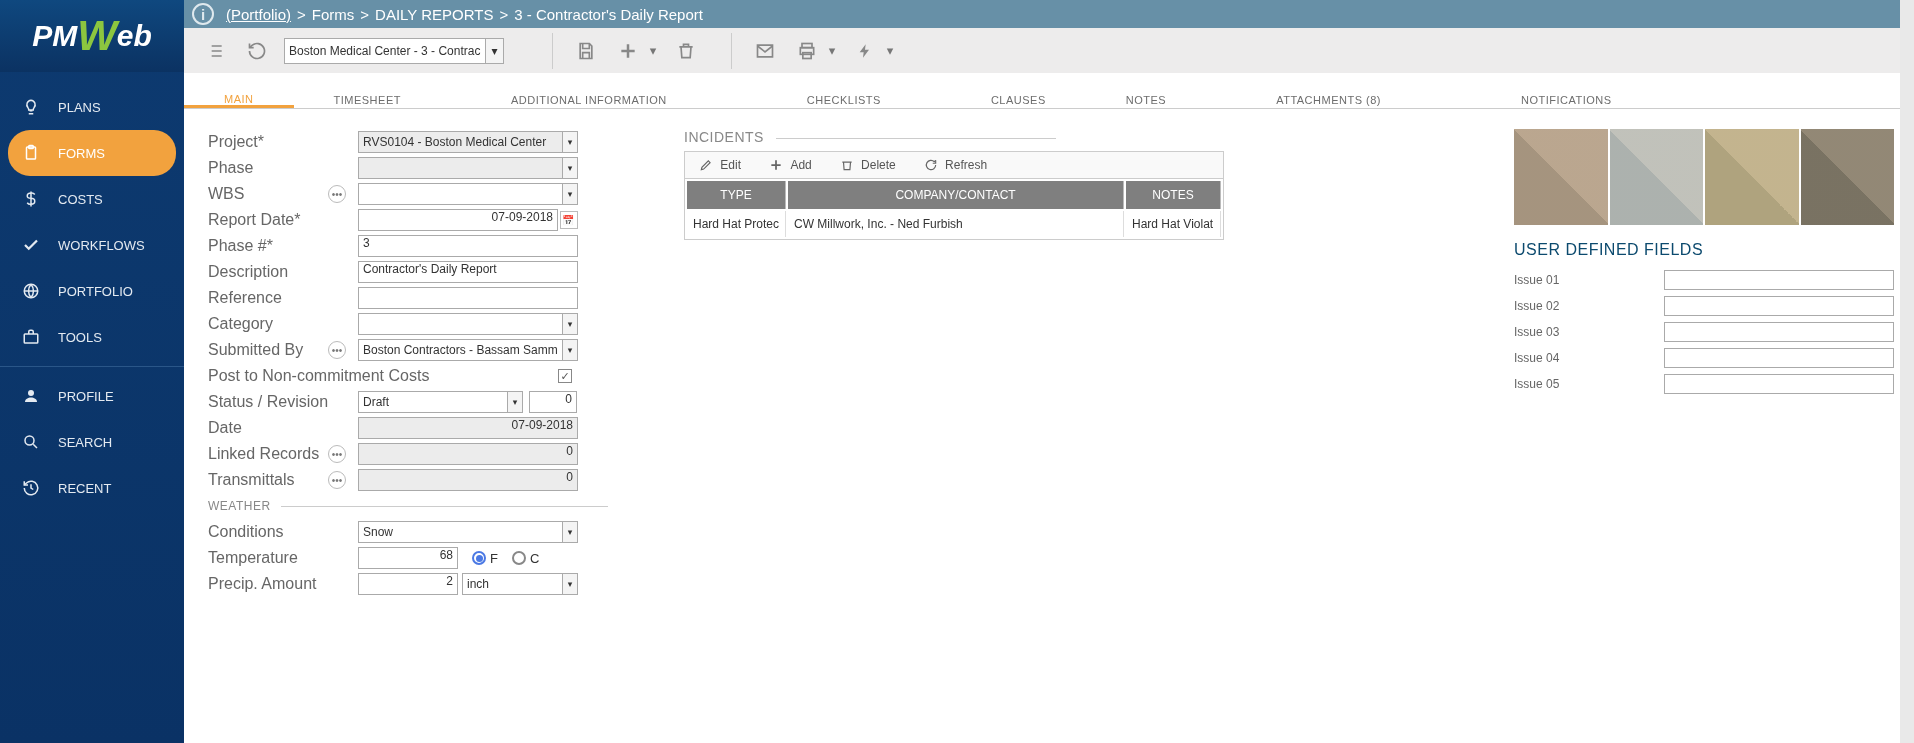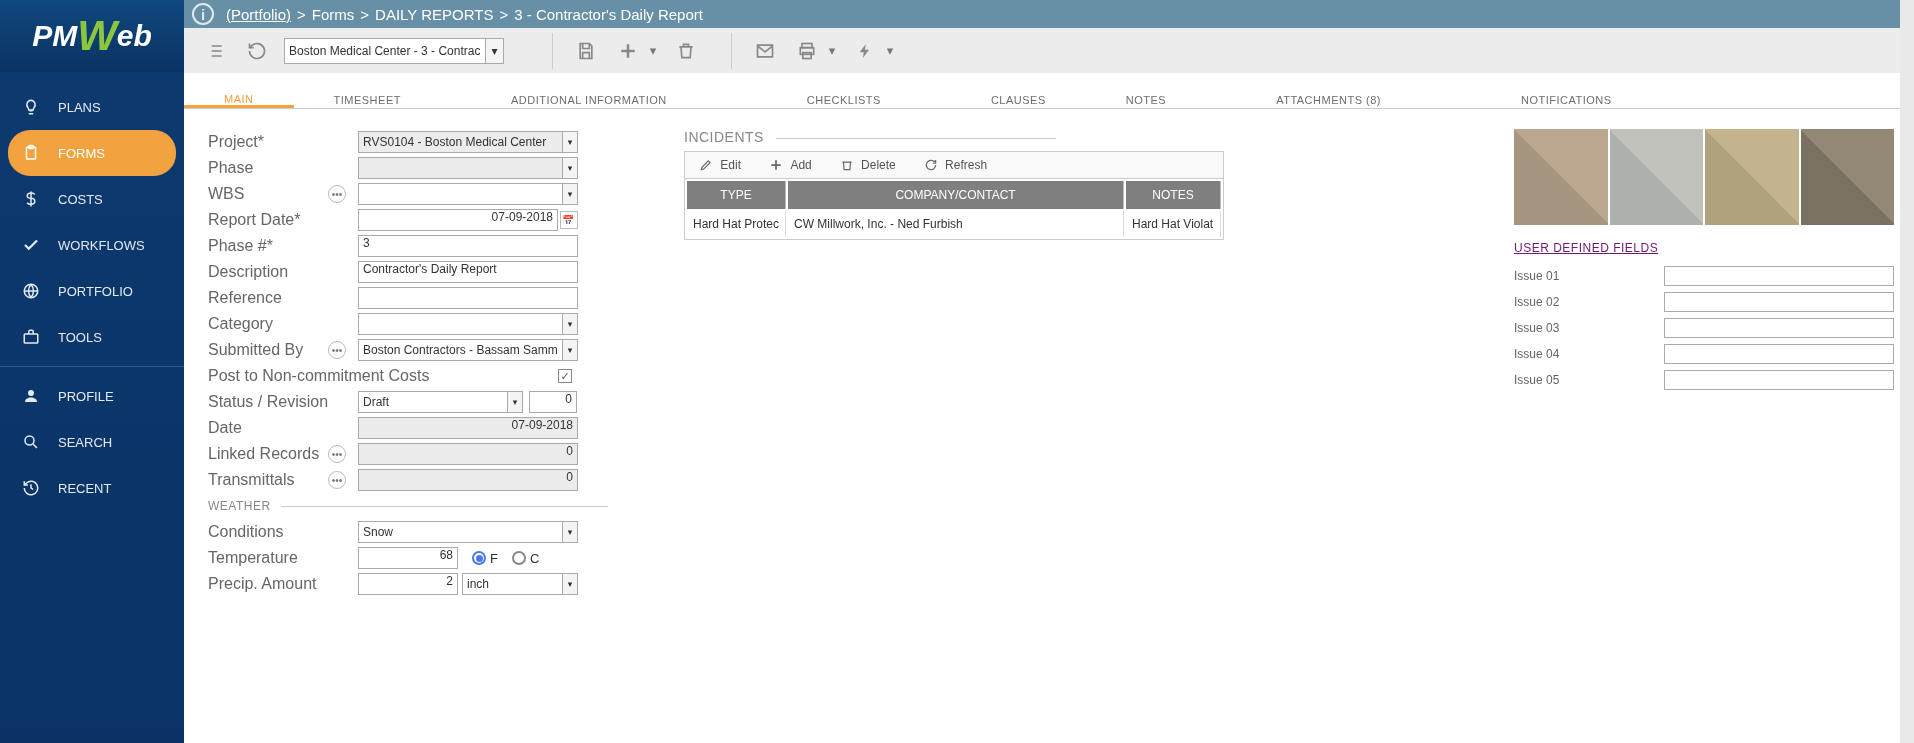--- a/index.html
+++ b/index.html
@@ -65,21 +65,21 @@
 .inc-table td { font-size: 12px; height: 26px; padding: 0 6px; border-right: 1px solid #ddd; white-space: nowrap; overflow: hidden; }
 
 
 .rightside { position: absolute; right: 20px; top: 20px; width: 380px; }
 .thumbs { display: flex; gap: 2px; height: 96px; }
 .thumb { flex: 1; background: #bca890; position: relative; overflow: hidden; }
 .thumb::after { content: ''; position: absolute; inset: 0; background: linear-gradient(45deg, rgba(0,0,0,0.12) 0 50%, rgba(180,160,140,0.2) 50% 100%); }
 .thumb.t2 { background: #c4cac6; }
 .thumb.t3 { background: #c7b98f; }
 .thumb.t4 { background: #8a8270; }
-.udf-h { font-size: 12px; color: #701a75; letter-spacing: 0.5px; margin: 16px 0 8px; text-decoration: underline; }
+.udf-h { font-size: 16px; color: #0c4a6e; letter-spacing: 0.5px; margin: 16px 0 8px; }
 .udf-row { display: flex; align-items: center; height: 26px; }
 .udf-row label { width: 150px; font-size: 12px; color: #666; }
 .udf-row input { flex: 1; height: 20px; border: 1px solid #aaa; }
 
 
 .vscroll { position: absolute; right: 0; top: 0; width: 14px; height: 100%; background: #e9e9e9; }
 
 svg { display: block; }
 .radio { width: 14px; height: 14px; border-radius: 50%; border: 2px solid #4b79e4; display: inline-flex; align-items: center; justify-content: center; margin-right: 4px; }
 .radio.on::after { content: ''; width: 7px; height: 7px; background: #4b79e4; border-radius: 50%; }

